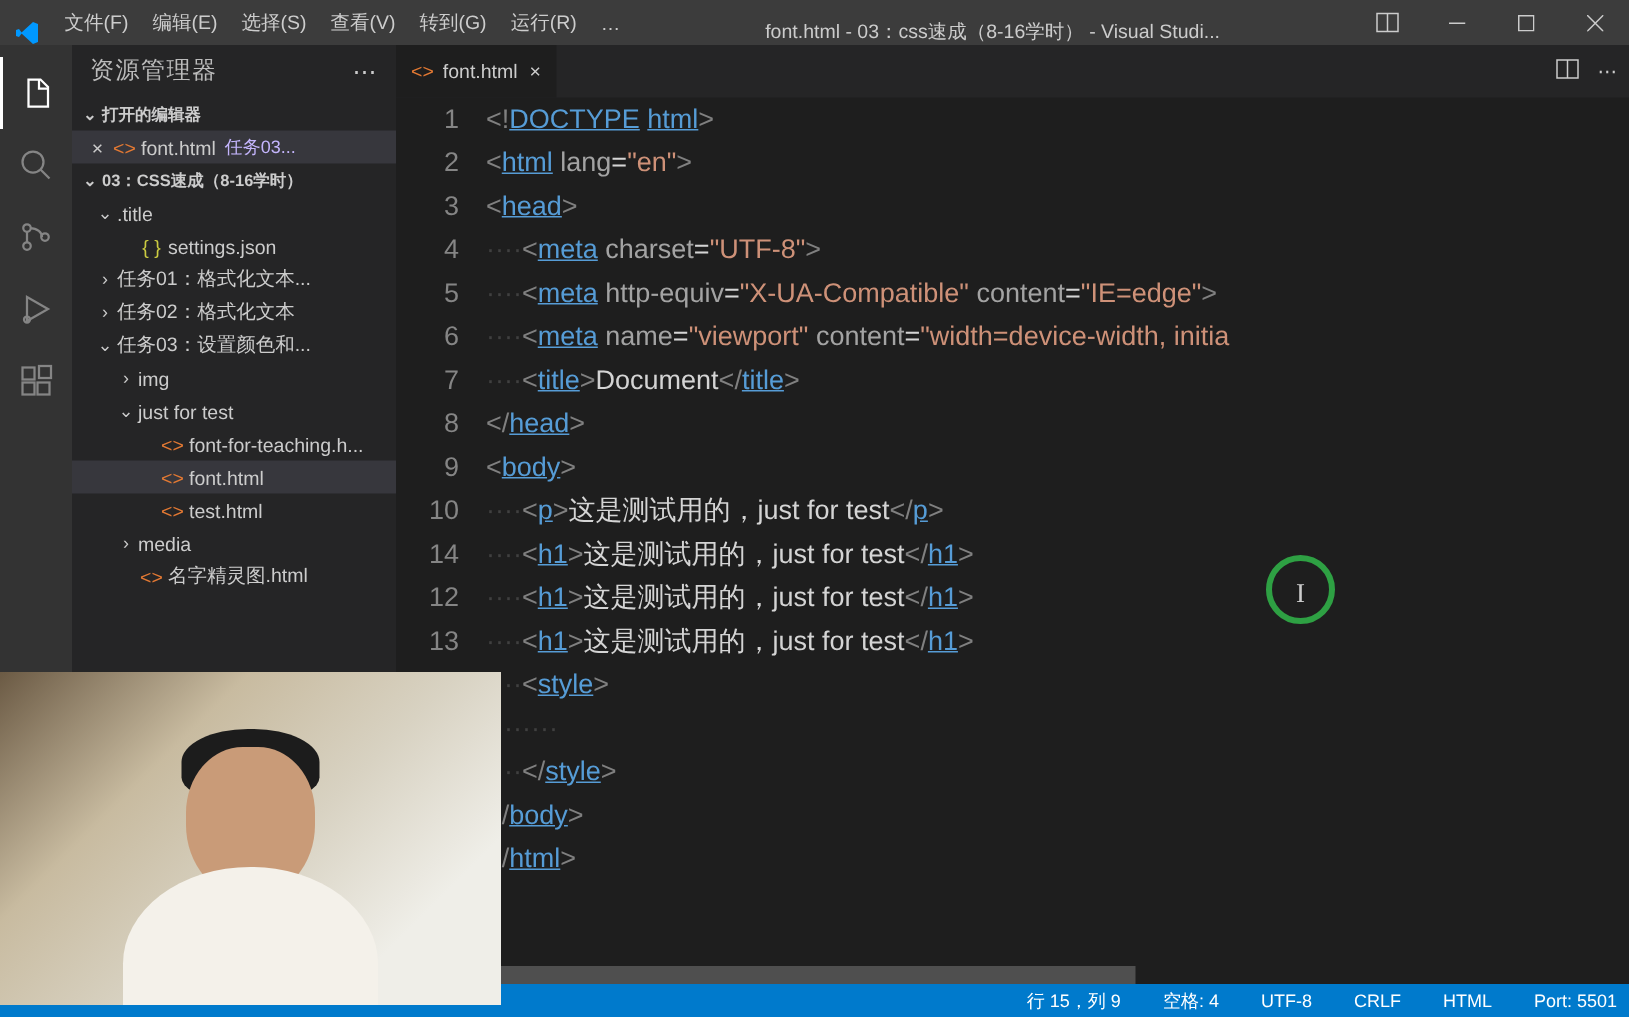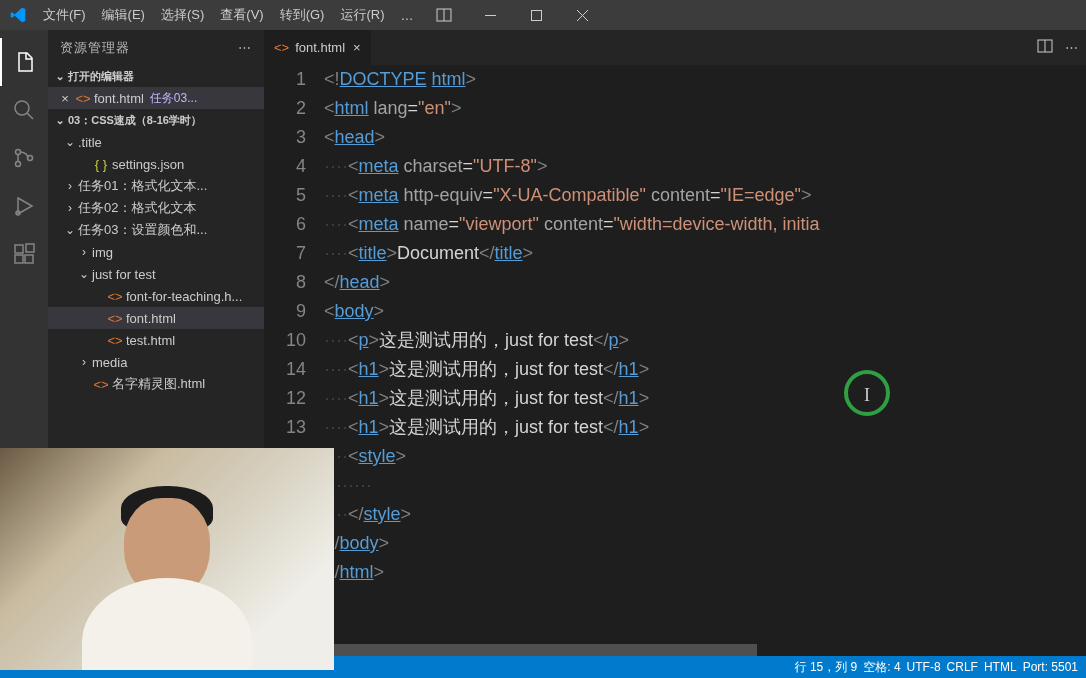--- a/index.html
+++ b/index.html
@@ -1,37 +1,37 @@
 <!DOCTYPE html>
 <html><head>
 <meta charset="utf-8">
 <style>
 * { margin: 0; padding: 0; box-sizing: border-box; font-family: "Segoe UI", -apple-system, sans-serif; }
 body { background: #1e1e1e; color: #cccccc; width: 1086px; height: 678px; overflow: hidden; display: flex; flex-direction: column; font-size: 13px; }
 
 
-.title-bar { height: 30px; background: #3c3c3c; display: flex; align-items: center; color: #cccccc; }
+.title-bar { height: 30px; background: #3c3c3c; display: flex; align-items: flex-end; color: #cccccc; }
 .title-logo { width: 35px; display: flex; justify-content: center; align-items: center; }
 .menu { display: flex; }
 .menu-item { padding: 0 8px; height: 30px; display: flex; align-items: center; cursor: pointer; }
 .title-center { flex: 1; text-align: center; color: #cccccc; overflow: hidden; white-space: nowrap; text-overflow: ellipsis; }
 .win-controls { display: flex; }
 .win-btn { width: 46px; height: 30px; display: flex; align-items: center; justify-content: center; cursor: pointer; }
 
 
 .main { flex: 1; display: flex; overflow: hidden; }
 
 
 .activity-bar { width: 48px; background: #333333; display: flex; flex-direction: column; align-items: center; padding-top: 8px; }
 .activity-icon { width: 48px; height: 48px; display: flex; align-items: center; justify-content: center; cursor: pointer; color: #858585; }
 .activity-icon.active { color: #ffffff; border-left: 2px solid #ffffff; }
 
 
 .sidebar { width: 216px; background: #252526; display: flex; flex-direction: column; overflow: hidden; }
-.sidebar-header { height: 35px; display: flex; align-items: center; justify-content: space-between; padding: 0 12px; color: #bbbbbb; font-size: 13px; letter-spacing: 1px; }
+.sidebar-header { height: 35px; display: flex; align-items: center; justify-content: space-between; padding: 0 12px; color: #bbbbbb; font-size: 16px; letter-spacing: 1px; }
 .sidebar-actions { color: #cccccc; cursor: pointer; }
 .tree { flex: 1; overflow: hidden; }
 .tree-section-header { height: 22px; display: flex; align-items: center; padding-left: 4px; font-weight: bold; font-size: 11px; color: #cccccc; cursor: pointer; }
 .tree-section-header .chev { width: 16px; display: inline-flex; justify-content: center; }
 .tree-item { height: 22px; display: flex; align-items: center; cursor: pointer; white-space: nowrap; overflow: hidden; text-overflow: ellipsis; font-size: 13px; color: #cccccc; }
 .tree-item.active { background: #37373d; }
 .tree-item .chev { width: 16px; display: inline-flex; justify-content: center; font-size: 12px; }
 .tree-item .file-icon { width: 18px; display: inline-flex; justify-content: center; margin-right: 2px; }
 .file-html { color: #e37933; }
 .file-json { color: #cbcb41; }
@@ -65,41 +65,42 @@
 
 
 .webcam { position: absolute; left: 0; bottom: 8px; width: 334px; height: 222px; background: linear-gradient(135deg,#6b5a44 0%, #c8bba0 30%, #d8d2c2 55%, #efeee8 80%); display:flex; align-items:flex-end; justify-content:center; }
 .person { width: 170px; height: 190px; position: relative; }
 .head { width: 86px; height: 100px; background: #c99b78; border-radius: 44% 44% 48% 48%; margin: 0 auto; position: relative; top: 18px; }
 .hair { position:absolute; top:6px; left:50%; transform:translateX(-50%); width:92px; height:46px; background:#1c1c1c; border-radius:48% 48% 30% 30%; }
 .torso { width: 170px; height: 92px; background: #f4f1ea; border-radius: 50% 50% 0 0 / 70% 70% 0 0; position: absolute; bottom: 0; }
 .scarf { width:82px; height:48px; background:#9a9284; border-radius:40%; position:absolute; top:102px; left:50%; transform:translateX(-50%); }
 
 
-.status-bar { height: 22px; background: #007acc; display: flex; align-items: center; color: #ffffff; font-size: 12px; padding: 0 8px; justify-content: flex-end; gap: 6px; overflow:hidden; }
+.status-bar { height: 22px; background: #007acc; display: flex; align-items: center; color: #ffffff; font-size: 12px; padding: 0 8px; justify-content: flex-end; gap: 28px; overflow:hidden; }
 .status-item { white-space: nowrap; cursor: pointer; }
 </style>
 </head>
 <body>
 
 <div class="title-bar">
   <div class="title-logo">
     <svg width="16" height="16" viewBox="0 0 24 24">
         <path fill="#0098ff" d="M23 3l-5-2L6 12l12 11 5-2V3zM4 8L1 9v6l3 1 3-4-3-4z"></path>
       </svg>
   </div>
   <div class="menu" id="menu">
       <div class="menu-item">文件(F)</div>
       <div class="menu-item">编辑(E)</div>
       <div class="menu-item">选择(S)</div>
       <div class="menu-item">查看(V)</div>
       <div class="menu-item">转到(G)</div>
       <div class="menu-item">运行(R)</div>
       <div class="menu-item">…</div>
     </div>
+  <div class="title-center">font.html - 03：css速成（8-16学时） - Visual Studi...</div>
   <div class="win-controls">
     <div class="win-btn">
         <svg width="16" height="16" viewBox="0 0 16 16" stroke="#ccc" fill="none">
           <rect x="1" y="2" width="14" height="12"></rect>
           <line x1="8" y1="2" x2="8" y2="14"></line>
         </svg>
       </div>
     <div class="win-btn">
         <svg width="11" height="11" viewBox="0 0 11 11">
           <rect width="11" height="1" y="5" fill="#ccc"></rect>

